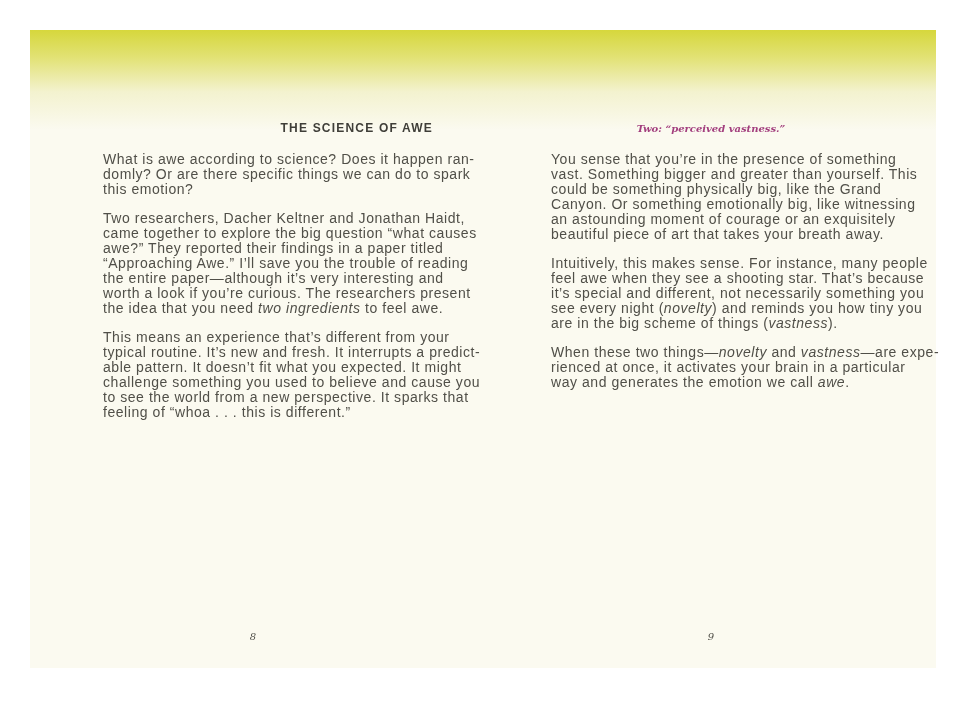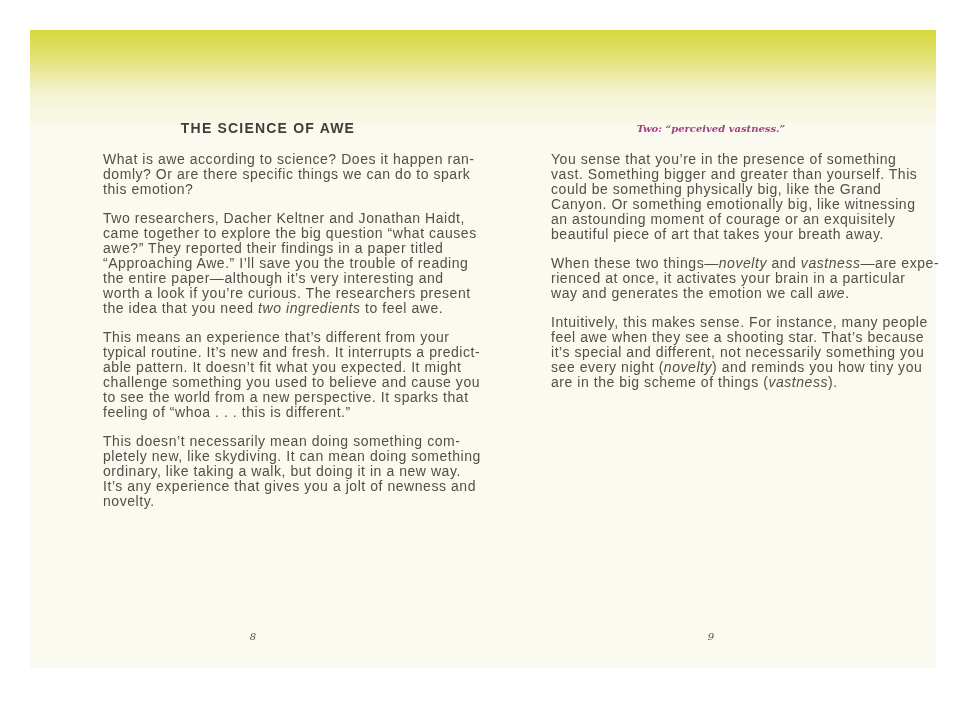--- a/index.html
+++ b/index.html
@@ -15,22 +15,22 @@
     position:absolute;top:0;left:0;right:0;height:100px;
     background:linear-gradient(to bottom,#d6d73c 0%,#e2e276 28%,#f3f2cf 62%,#fbfaf0 100%);
   }
   .page{position:absolute;top:0;height:100%;width:453px;}
   .page.left{left:0;}
   .page.right{left:453px;}
   .text-col{position:absolute;top:91px;}
   .page.left  .text-col{left:73px;width:330px;}
   .page.right .text-col{left:68px;width:320px;}
   .chapter-heading{
-    font-size:14px;line-height:15px;letter-spacing:1.2px;font-weight:600;
-    color:#3f3e38;text-align:center;margin:0 0 16px 0;white-space:nowrap;
+    font-size:12px;line-height:15px;letter-spacing:1.2px;font-weight:600;
+    color:#3f3e38;text-align:right;margin:0 0 16px 0;white-space:nowrap;
   }
   .para{
     font-size:14px;line-height:15px;letter-spacing:0.55px;
     color:#504f48;margin:0 0 14px 0;white-space:nowrap;
   }
   .para em{font-style:italic;}
   .subheading{
     font-family:"DejaVu Serif",serif;font-style:italic;font-weight:bold;
     font-size:10px;line-height:15px;color:#a23e7d;text-align:center;
     margin:0 auto 14px auto;white-space:nowrap;
@@ -50,27 +50,26 @@
 
 <div class="book">
   <div class="top-gradient"></div>
 
   <div class="page left">
     <div class="text-col">
       <div class="chapter-heading">THE SCIENCE OF AWE</div>
       <div class="para">What is awe according to science? Does it happen ran-<br>domly? Or are there specific things we can do to spark<br>this emotion?</div>
       <div class="para">Two researchers, Dacher Keltner and Jonathan Haidt,<br>came together to explore the big question “what causes<br>awe?” They reported their findings in a paper titled<br>“Approaching Awe.” I’ll save you the trouble of reading<br>the entire paper—although it’s very interesting and<br>worth a look if you’re curious. The researchers present<br>the idea that you need <em>two ingredients</em> to feel awe.</div>
       <div class="para">This means an experience that’s different from your<br>typical routine. It’s new and fresh. It interrupts a predict-<br>able pattern. It doesn’t fit what you expected. It might<br>challenge something you used to believe and cause you<br>to see the world from a new perspective. It sparks that<br>feeling of “whoa . . . this is different.”</div>
-      <div class="para">This doesn’t necessarily mean doing something com-<br>pletely new, like skydiving. It can mean doing something<br>ordinary, like taking a walk, but doing it in a new way.<br>It’s any experience that gives you a jolt of newness and<br>novelty.</div>
     </div>
     <div class="page-number">8</div>
   </div>
 
   <div class="page right">
     <div class="text-col">
       <div class="subheading">Two: “perceived vastness.”</div>
       <div class="para">You sense that you’re in the presence of something<br>vast. Something bigger and greater than yourself. This<br>could be something physically big, like the Grand<br>Canyon. Or something emotionally big, like witnessing<br>an astounding moment of courage or an exquisitely<br>beautiful piece of art that takes your breath away.</div>
+      <div class="para">Intuitively, this makes sense. For instance, many people<br>feel awe when they see a shooting star. That’s because<br>it’s special and different, not necessarily something you<br>see every night (<em>novelty</em>) and reminds you how tiny you<br>are in the big scheme of things (<em>vastness</em>).</div>
       <div class="para">When these two things—<em>novelty</em> and <em>vastness</em>—are expe-<br>rienced at once, it activates your brain in a particular<br>way and generates the emotion we call <em>awe</em>.</div>
-      <div class="para">Intuitively, this makes sense. For instance, many people<br>feel awe when they see a shooting star. That’s because<br>it’s special and different, not necessarily something you<br>see every night (<em>novelty</em>) and reminds you how tiny you<br>are in the big scheme of things (<em>vastness</em>).</div>
     </div>
     <div class="page-number">9</div>
   </div>
 </div>
 
 </body></html>

